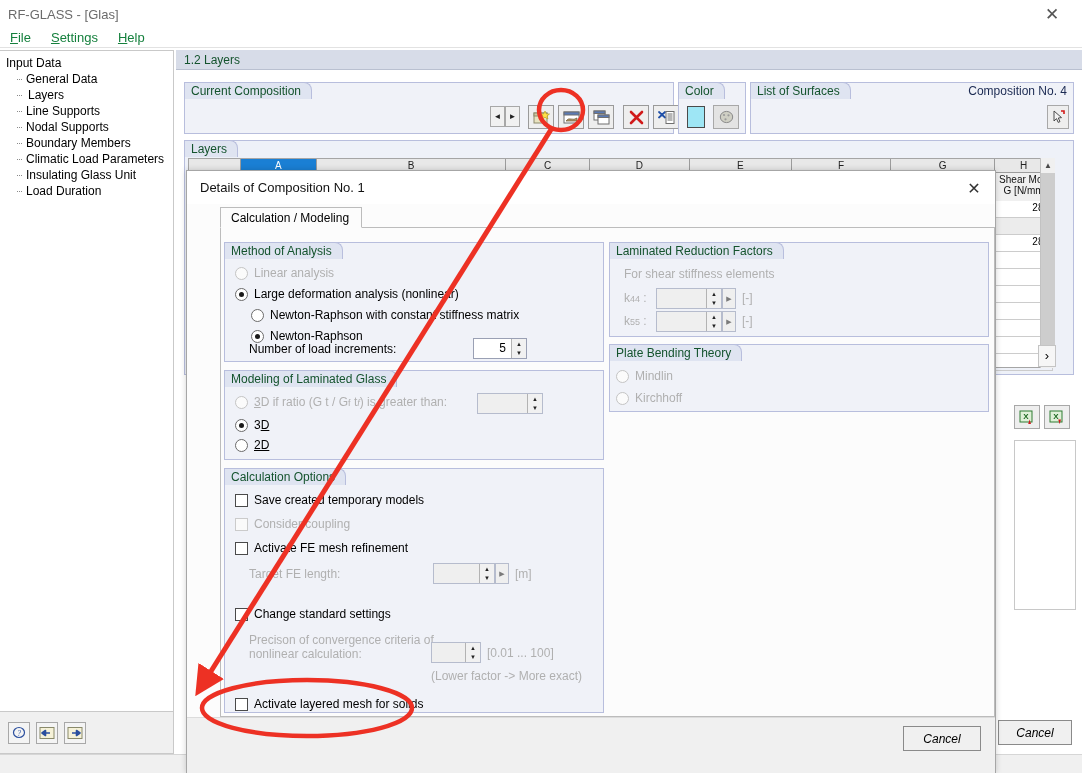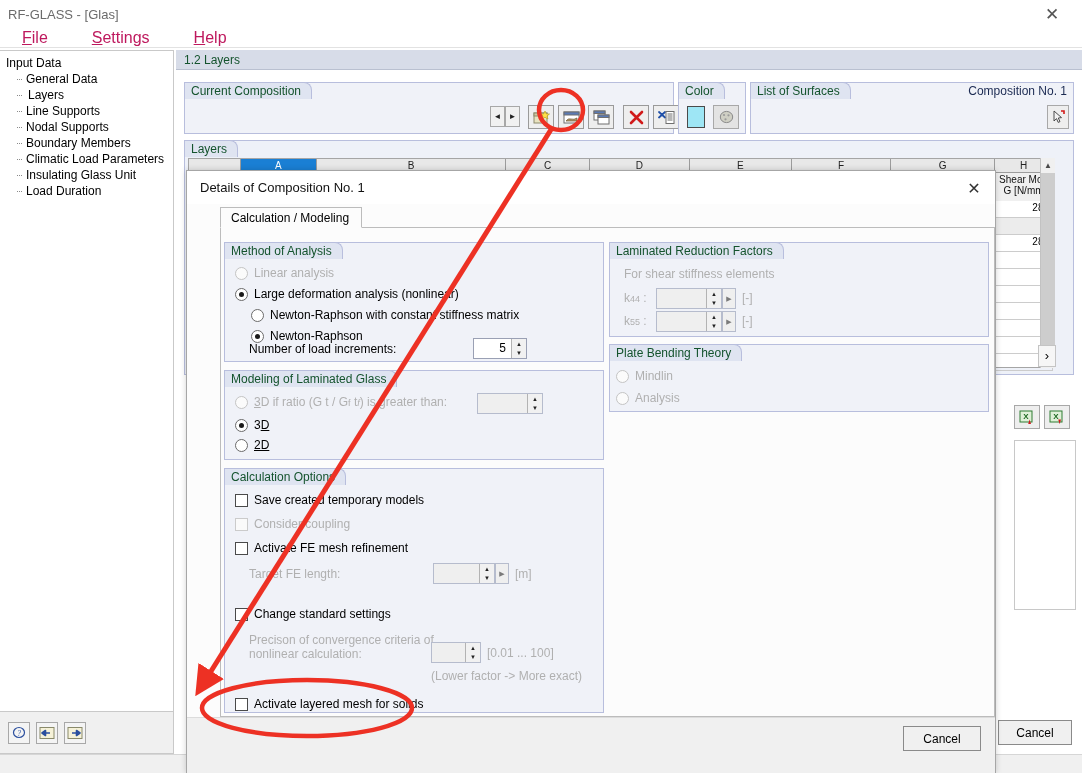--- a/index.html
+++ b/index.html
@@ -28,21 +28,21 @@
     display: flex; align-items: center; justify-content: center;
     color: #555; font-size: 17px; font-weight: 300; cursor: pointer;
   }
 
   
   .menubar {
     position: absolute; left: 0; top: 28px; width: 1082px; height: 20px;
     background: #ffffff; display: flex; align-items: center;
     border-bottom: 1px solid #e2e2e2;
   }
-  .menu-item { padding: 2px 22px; font-size: 16px; color: #be185d; cursor: default; }
+  .menu-item { padding: 2px 10px; font-size: 13px; color: #15803d; cursor: default; }
   .menu-item u { text-decoration: underline; }
 
   
   .sidebar {
     position: absolute; left: 0; top: 50px; width: 174px; height: 662px;
     background: #ffffff; border: 1px solid #c9c9c9; border-left: none;
     padding: 4px 0 1px 4px; overflow: hidden;
   }
   .tree-root { font-size: 12px; padding: 1px 2px; color: #000; }
   .tree-child {
@@ -170,21 +170,21 @@
     position: absolute; left: 33px; top: 57px; width: 775px; height: 489px;
     background: #fcfcfc; border: 1px solid #bcbcbc; border-top: none;
   }
   .dlg-footer {
     position: absolute; left: 0; top: 546px; width: 808px; height: 56px;
     background: #f0f0f0; border-top: 1px solid #dcdcdc;
   }
   .btn {
     position: absolute; width: 78px; height: 25px; border: 1px solid #8a8a8a;
     background: #f0f0f0; font-size: 12px; cursor: pointer;
-    display: flex; align-items: center; justify-content: center;
+    display: flex; align-items: center; justify-content: center; font-style: italic;
   }
 
   
   .radio {
     width: 13px; height: 13px; border-radius: 50%; border: 1px solid #6b6b6b;
     background: #fff; display: inline-block; position: relative; flex: none;
   }
   .radio.on::after {
     content: ""; position: absolute; left: 3px; top: 3px;
     width: 5px; height: 5px; border-radius: 50%; background: #1a1a1a;
@@ -331,21 +331,21 @@
             <ellipse cx="7.5" cy="7" rx="6.2" ry="5.6" fill="#cfcfc4" stroke="#8a8a8a"></ellipse>
             <circle cx="5" cy="5" r="1.1" fill="#9a9a9a"></circle>
             <circle cx="9.5" cy="5.3" r="1.1" fill="#9a9a9a"></circle>
             <circle cx="6.5" cy="9.3" r="1.1" fill="#9a9a9a"></circle>
           </svg>
       </div>
     </div>
 
     <div class="groupbox" style="left:574px; top:32px; width:324px; height:52px;">
       <div class="gb-title angled">List of Surfaces</div>
-      <div style="position:absolute; right:6px; top:1px; font-size:12px; color:#1b2a52;">Composition No. 1</div>
+      <div style="position:absolute; right:6px; top:1px; font-size:12px; color:#1b2a52;">Composition No. 4</div>
       <div class="textbox" style="position:absolute; left:7px; top:23px; width:284px;">
         <span>1</span>
       </div>
       <div style="position:absolute; left:296px; top:22px; width:22px; height:24px; border:1px solid #a8a8a8; background:#eeeeee; display:flex; align-items:center; justify-content:center;">
         <svg width="14" height="14" viewBox="0 0 14 14">
             <path d="M3 1 L3 11 L5.5 8.6 L7.2 12.4 L9 11.6 L7.3 8 L10.5 7.6 Z" fill="#f2f2f2" stroke="#3a3a3a" stroke-width=".9"></path>
             <path d="M10 1 L13 1 L13 4" fill="none" stroke="#d11a1a" stroke-width="1.6"></path>
           </svg>
       </div>
     </div>
@@ -629,21 +629,21 @@
       </div>
 
       <div class="groupbox" style="left:388px; top:116px; width:380px; height:68px;">
         <div class="gb-title angled">Plate Bending Theory</div>
         <div class="opt dis" style="position:absolute; left:6px; top:24px;">
           <span class="radio dis"></span>
           <span>Mindlin</span>
         </div>
         <div class="opt dis" style="position:absolute; left:6px; top:46px;">
           <span class="radio dis"></span>
-          <span>Analysis</span>
+          <span>Kirchhoff</span>
         </div>
       </div>
     </div>
 
     <div class="dlg-footer">
       <div class="btn" style="right:14px; top:8px; left:auto;">
         <span>Cancel</span>
       </div>
     </div>
   </div>

